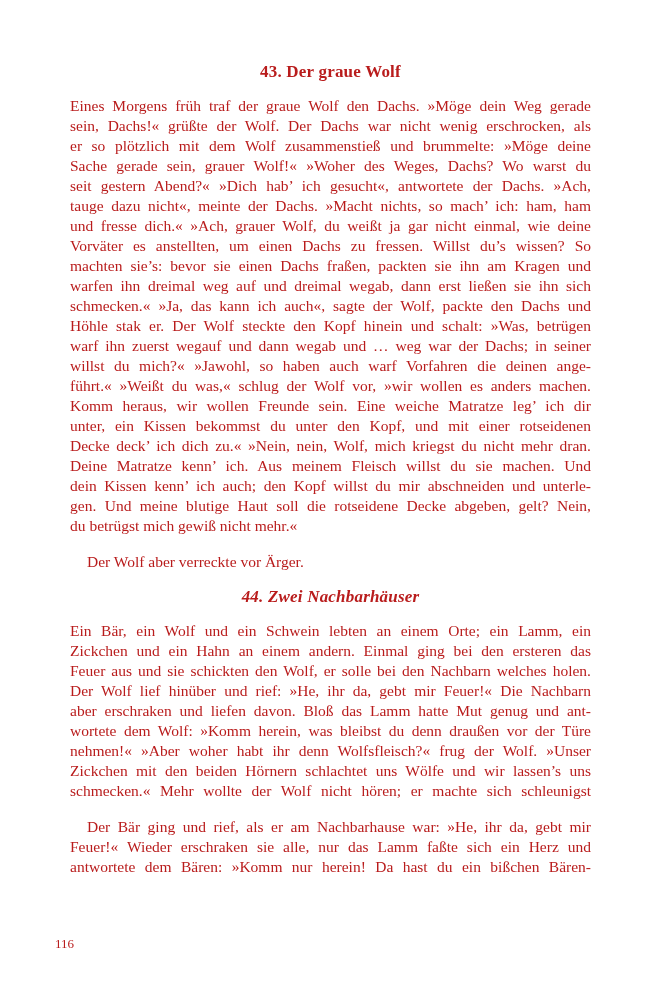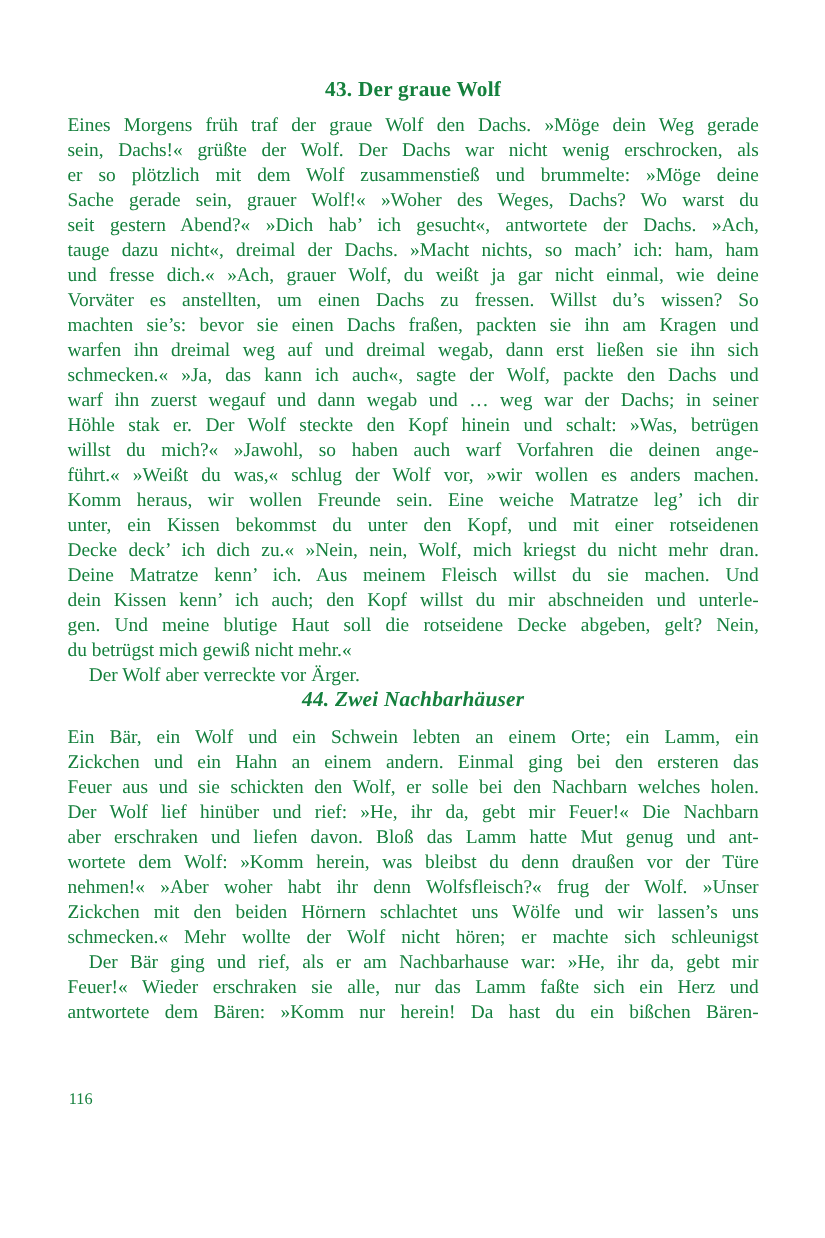--- a/index.html
+++ b/index.html
@@ -5,21 +5,21 @@
   html, body {
     margin: 0;
     padding: 0;
     background: #ffffff;
   }
   .page {
     position: relative;
     width: 660px;
     height: 990px;
     background: #ffffff;
-    color: #15803d;
+    color: #b91c1c;
     font-family: "Liberation Serif", serif;
     overflow: hidden;
   }
   .text-block {
     position: absolute;
     left: 54px;
     top: 0;
     width: 553px;
   }
   .heading {
@@ -32,21 +32,21 @@
   }
   section:first-of-type .heading {
     margin-top: 63px;
     margin-bottom: 11px;
   }
   section:last-of-type .heading {
     margin-bottom: 12px;
     font-style: italic;
   }
   .para {
-    margin: 0;
+    margin: 16px;
   }
   .line {
     height: 20px;
     line-height: 20px;
     font-size: 15.5px;
     text-align: justify;
     text-align-last: justify;
     text-justify: inter-word;
     white-space: normal;
     overflow: hidden;
@@ -55,46 +55,46 @@
     text-align: left;
     text-align-last: left;
   }
   .line.indent {
     text-indent: 17px;
     text-align: right;
   }
   .page-number {
     position: absolute;
     left: 55px;
-    top: 871px;
+    top: 936px;
     font-size: 13px;
     line-height: 15px;
   }
 </style>
 </head>
 <body>
 
 <div class="page">
   <main class="text-block" id="content">
       <section>
         <h2 class="heading">43. Der graue Wolf</h2>
         <div class="para">
           <div class="line">Eines Morgens früh traf der graue Wolf den Dachs. »Möge dein Weg gerade</div>
           <div class="line">sein, Dachs!« grüßte der Wolf. Der Dachs war nicht wenig erschrocken, als</div>
           <div class="line">er so plötzlich mit dem Wolf zusammenstieß und brummelte: »Möge deine</div>
           <div class="line">Sache gerade sein, grauer Wolf!« »Woher des Weges, Dachs? Wo warst du</div>
           <div class="line">seit gestern Abend?« »Dich hab’ ich gesucht«, antwortete der Dachs. »Ach,</div>
-          <div class="line">tauge dazu nicht«, dreimal der Dachs. »Macht nichts, so mach’ ich: ham, ham</div>
+          <div class="line">tauge dazu nicht«, meinte der Dachs. »Macht nichts, so mach’ ich: ham, ham</div>
           <div class="line">und fresse dich.« »Ach, grauer Wolf, du weißt ja gar nicht einmal, wie deine</div>
           <div class="line">Vorväter es anstellten, um einen Dachs zu fressen. Willst du’s wissen? So</div>
           <div class="line">machten sie’s: bevor sie einen Dachs fraßen, packten sie ihn am Kragen und</div>
           <div class="line">warfen ihn dreimal weg auf und dreimal wegab, dann erst ließen sie ihn sich</div>
           <div class="line">schmecken.« »Ja, das kann ich auch«, sagte der Wolf, packte den Dachs und</div>
+          <div class="line">Höhle stak er. Der Wolf steckte den Kopf hinein und schalt: »Was, betrügen</div>
           <div class="line">warf ihn zuerst wegauf und dann wegab und … weg war der Dachs; in seiner</div>
-          <div class="line">Höhle stak er. Der Wolf steckte den Kopf hinein und schalt: »Was, betrügen</div>
           <div class="line">willst du mich?« »Jawohl, so haben auch warf Vorfahren die deinen ange-</div>
           <div class="line">führt.« »Weißt du was,« schlug der Wolf vor, »wir wollen es anders machen.</div>
           <div class="line">Komm heraus, wir wollen Freunde sein. Eine weiche Matratze leg’ ich dir</div>
           <div class="line">unter, ein Kissen bekommst du unter den Kopf, und mit einer rotseidenen</div>
           <div class="line">Decke deck’ ich dich zu.« »Nein, nein, Wolf, mich kriegst du nicht mehr dran.</div>
           <div class="line">Deine Matratze kenn’ ich. Aus meinem Fleisch willst du sie machen. Und</div>
           <div class="line">dein Kissen kenn’ ich auch; den Kopf willst du mir abschneiden und unterle-</div>
           <div class="line">gen. Und meine blutige Haut soll die rotseidene Decke abgeben, gelt? Nein,</div>
           <div class="line last">du betrügst mich gewiß nicht mehr.«</div>
         </div>

